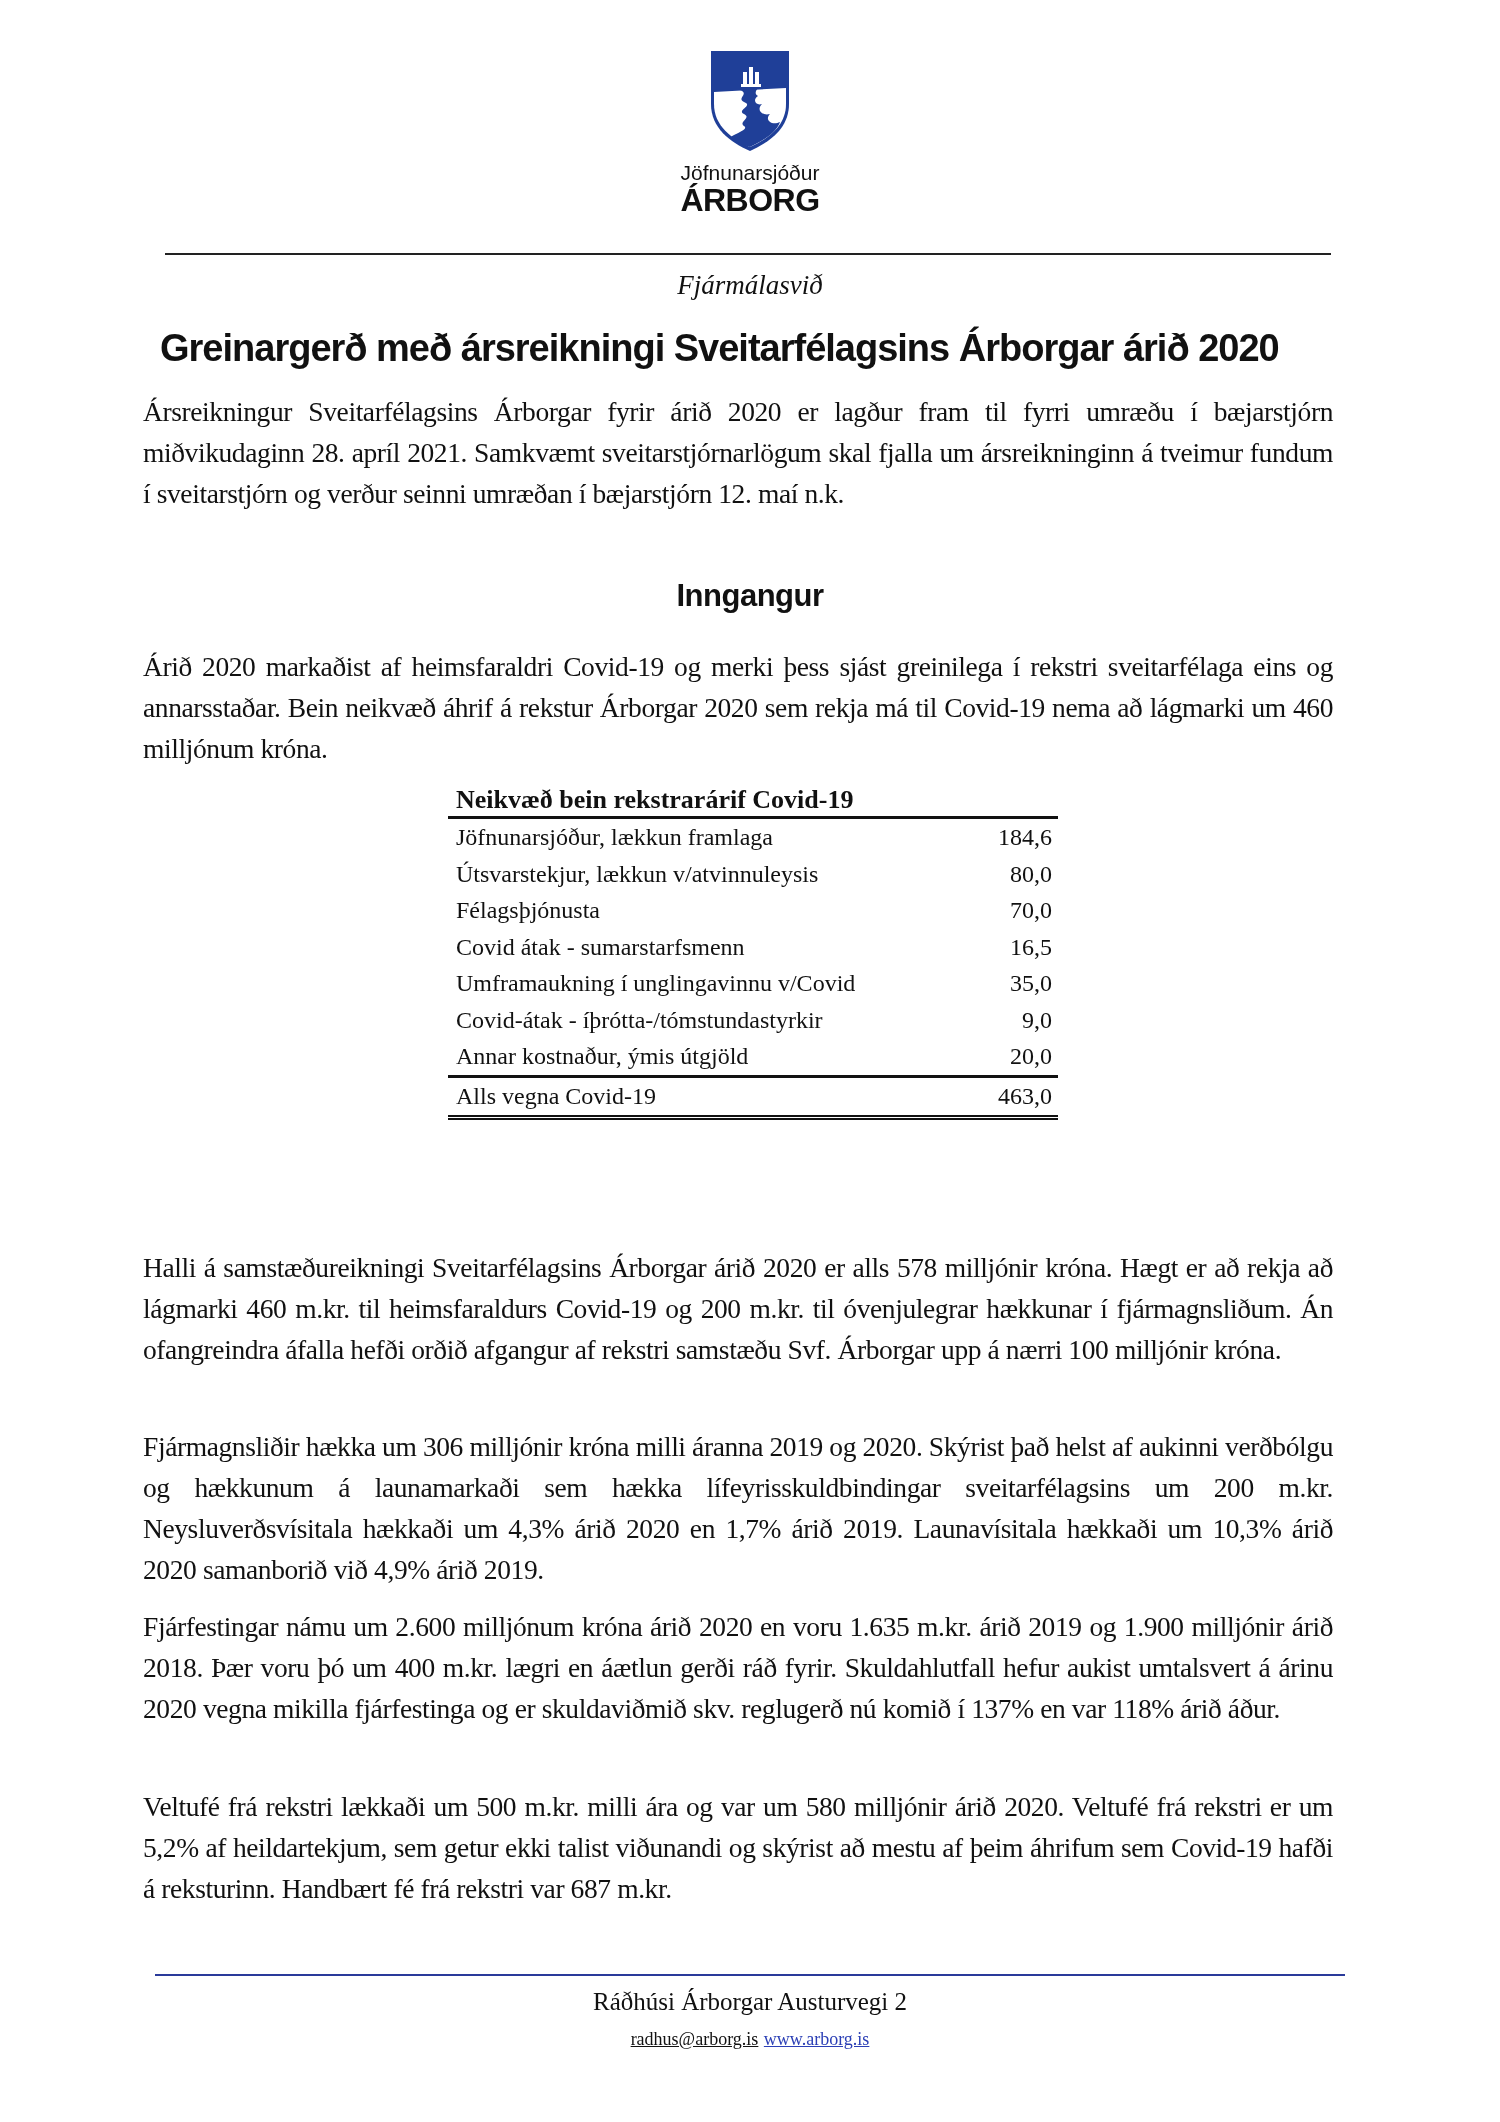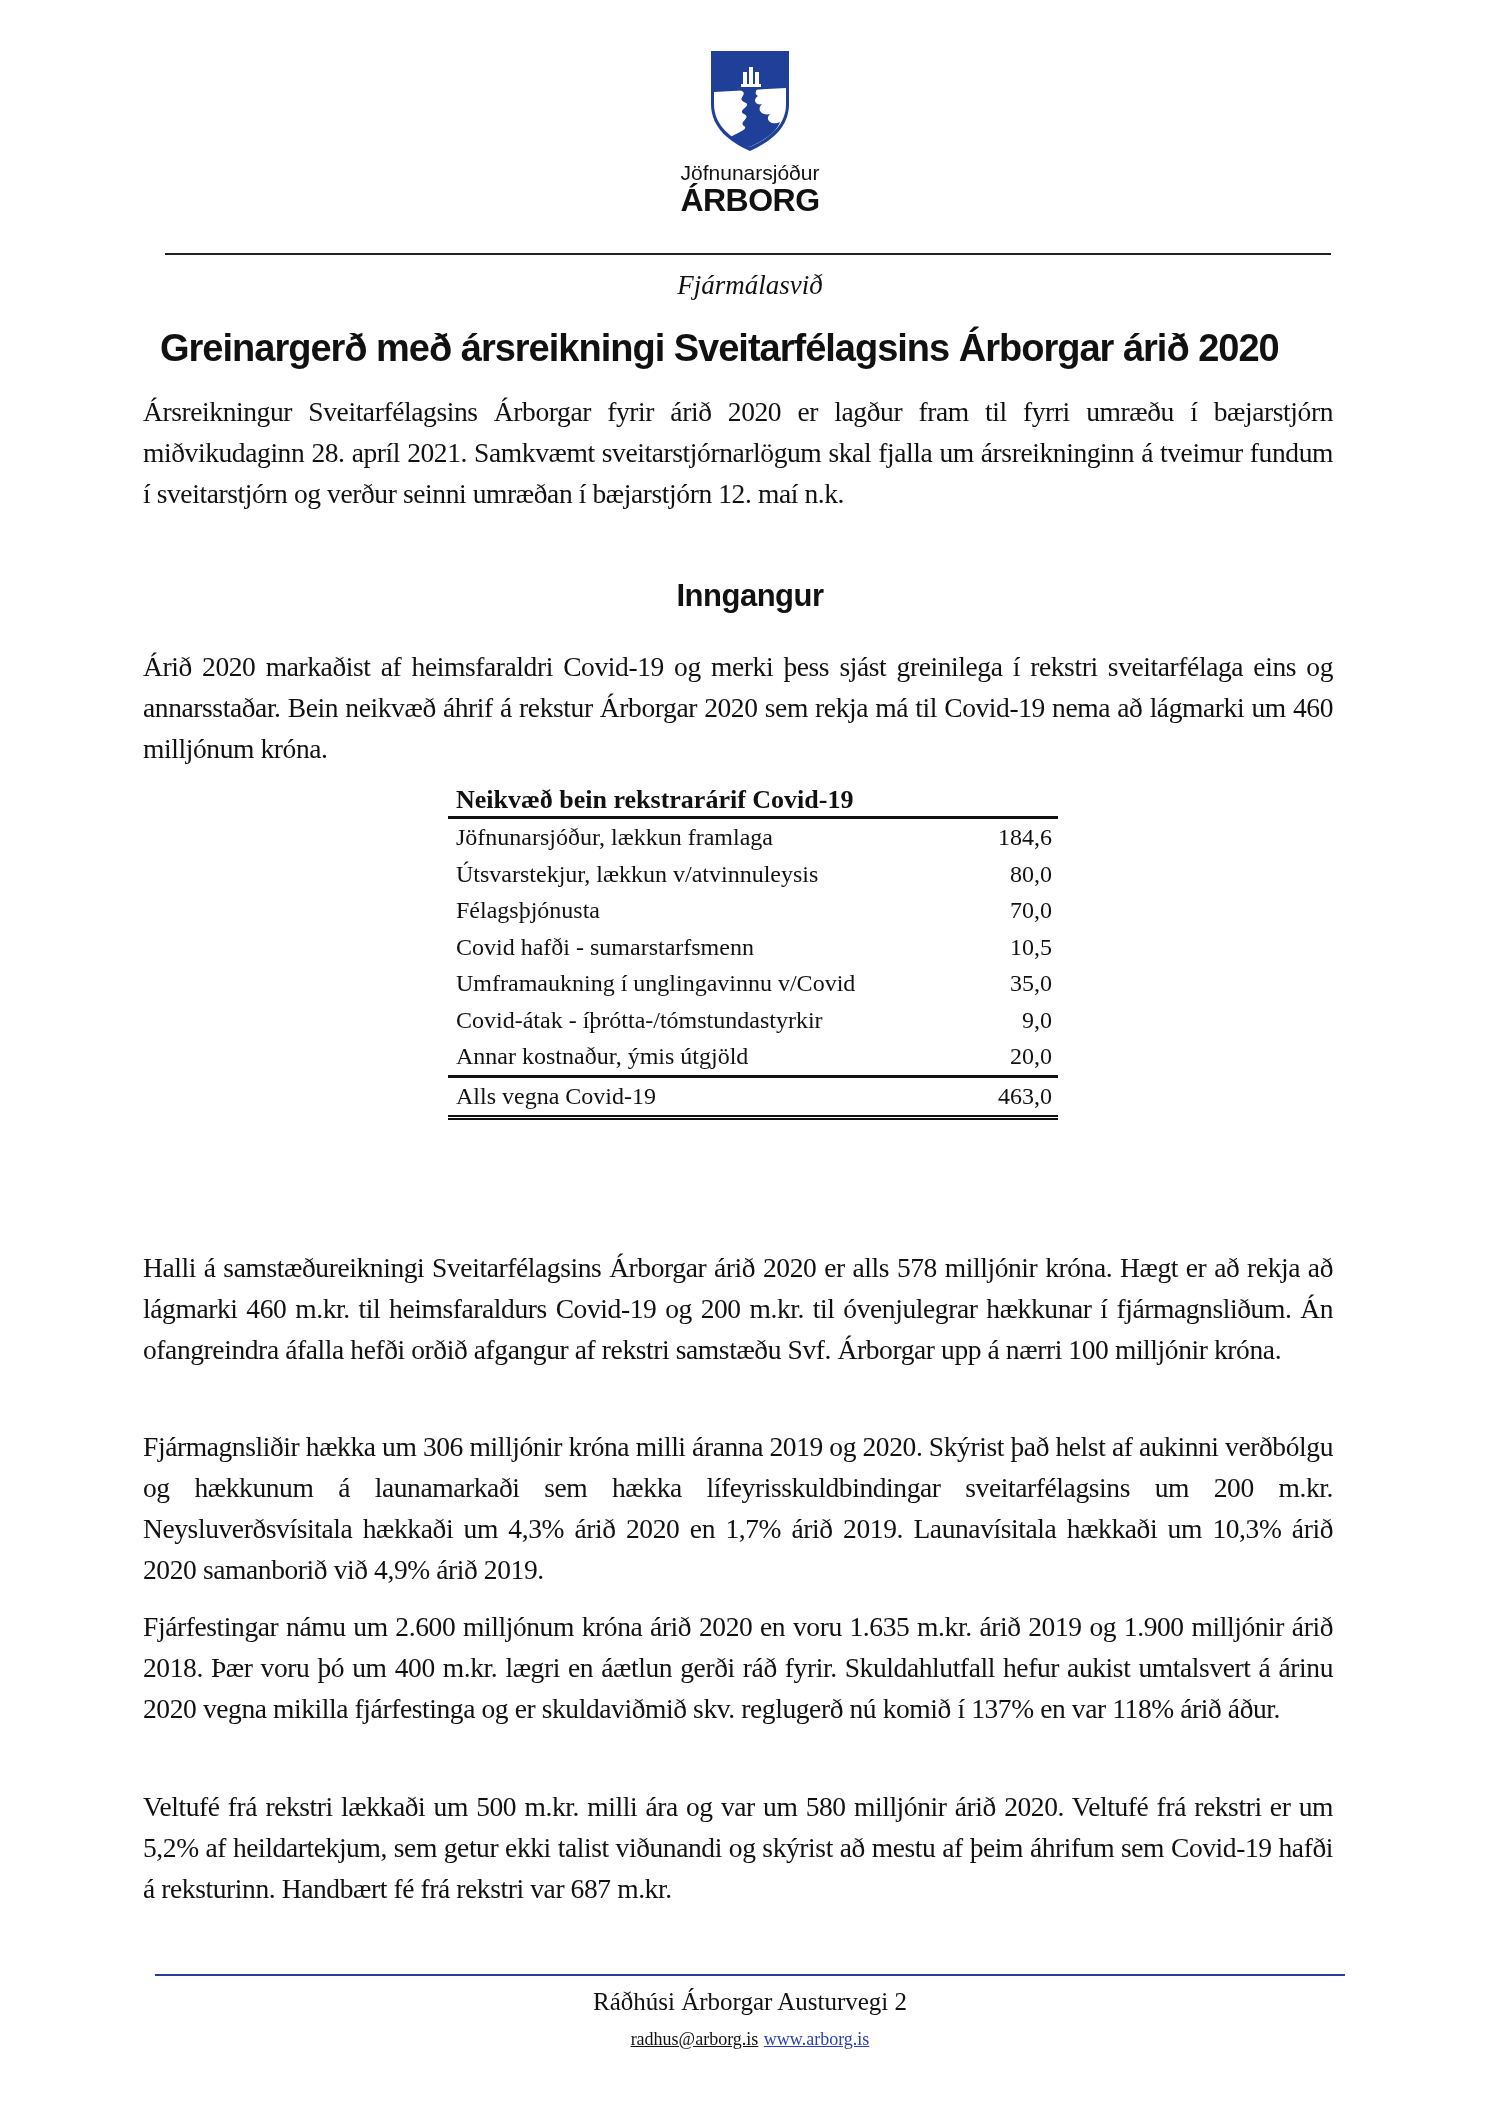--- a/index.html
+++ b/index.html
@@ -81,22 +81,22 @@
     </tr>
     <tr>
       <td>Útsvarstekjur, lækkun v/atvinnuleysis</td>
       <td class="val">80,0</td>
     </tr>
     <tr>
       <td>Félagsþjónusta</td>
       <td class="val">70,0</td>
     </tr>
     <tr>
-      <td>Covid hafði - sumarstarfsmenn</td>
-      <td class="val">10,5</td>
+      <td>Covid átak - sumarstarfsmenn</td>
+      <td class="val">16,5</td>
     </tr>
     <tr>
       <td>Umframaukning í unglingavinnu v/Covid</td>
       <td class="val">35,0</td>
     </tr>
     <tr>
       <td>Covid-átak - íþrótta-/tómstundastyrkir</td>
       <td class="val">9,0</td>
     </tr>
     <tr class="last-item">

